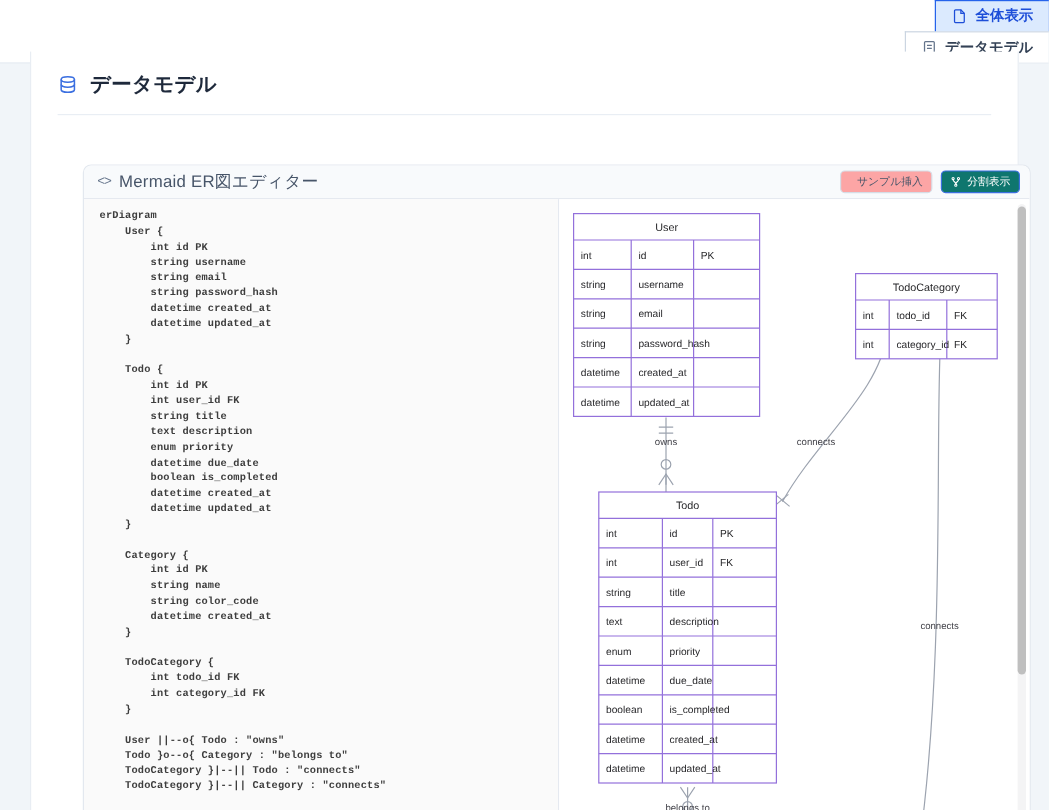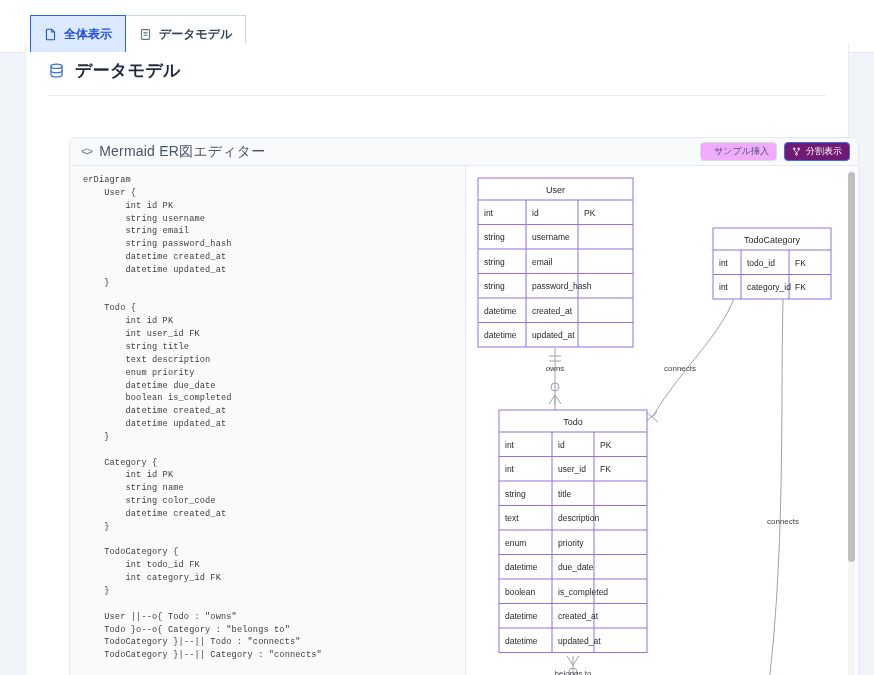--- a/index.html
+++ b/index.html
@@ -14,20 +14,21 @@
 
   
   .tabbar {
     height: 53px;
     background: #ffffff;
     border-bottom: 1px solid #e2e8f0;
     display: flex;
     align-items: flex-end;
     padding-left: 30px;
     position: relative;
+    flex-direction: column;
   }
   .tab {
     height: 37px;
     display: flex;
     align-items: center;
     gap: 7px;
     padding: 0 13px;
     font-size: 12px;
     font-weight: bold;
     color: #334155;
@@ -100,26 +101,26 @@
     letter-spacing: -1px;
   }
   .head-spacer { flex: 1; }
   .btn {
     display: inline-flex; align-items: center; gap: 5px;
     height: 19px; padding: 0 7px;
     font-size: 9px; border-radius: 4px;
     cursor: pointer; white-space: nowrap;
   }
   .btn-ghost {
-    background: #f0abfc; color: #475569;
+    background: #fca5a5; color: #475569;
     border: 1px solid #d6dde6;
     padding-left: 13px;
   }
   .btn-primary {
-    background: #701a75; color: #ffffff;
+    background: #0f766e; color: #ffffff;
     border: 1px solid #3b6fe0;
   }
   .btn svg { width: 9px; height: 9px; display: block; }
 
   
   .panes {
     position: absolute;
     top: 28px; left: 0; right: 0; bottom: 0;
     display: flex;
   }
@@ -133,20 +134,21 @@
   .code-text {
     position: absolute;
     left: 13px; top: 8px;
     margin: 0;
     font-family: "Liberation Mono", monospace;
     font-size: 8.6px;
     line-height: 12.85px;
     color: #3d3d3d;
     white-space: pre;
     letter-spacing: .15px;
+    font-weight: bold;
   }
   .pane-diagram {
     flex: 1;
     background: #ffffff;
     position: relative;
     overflow: hidden;
   }
   .pane-diagram svg { position: absolute; left: 0; top: 0; display: block; }
 
   

